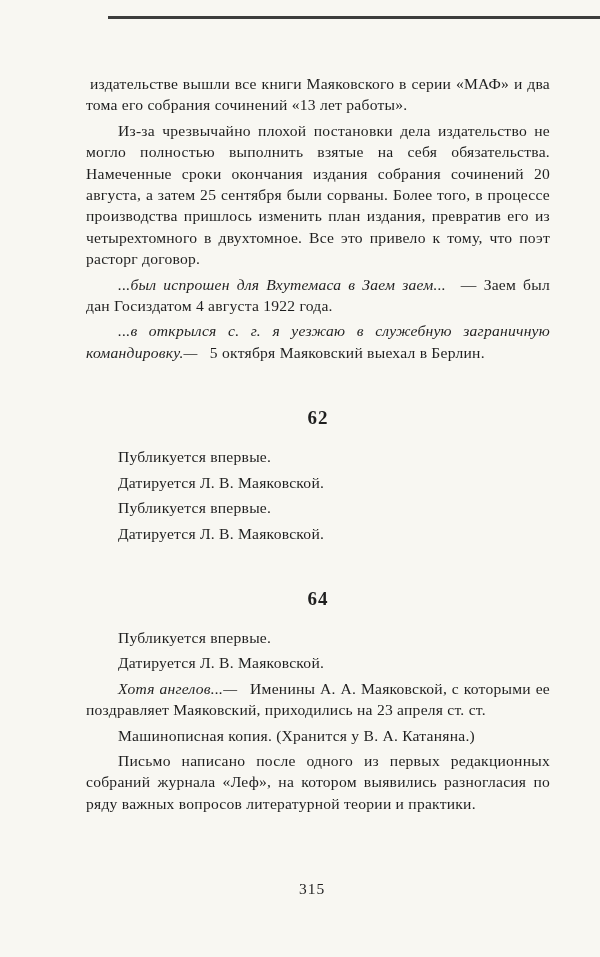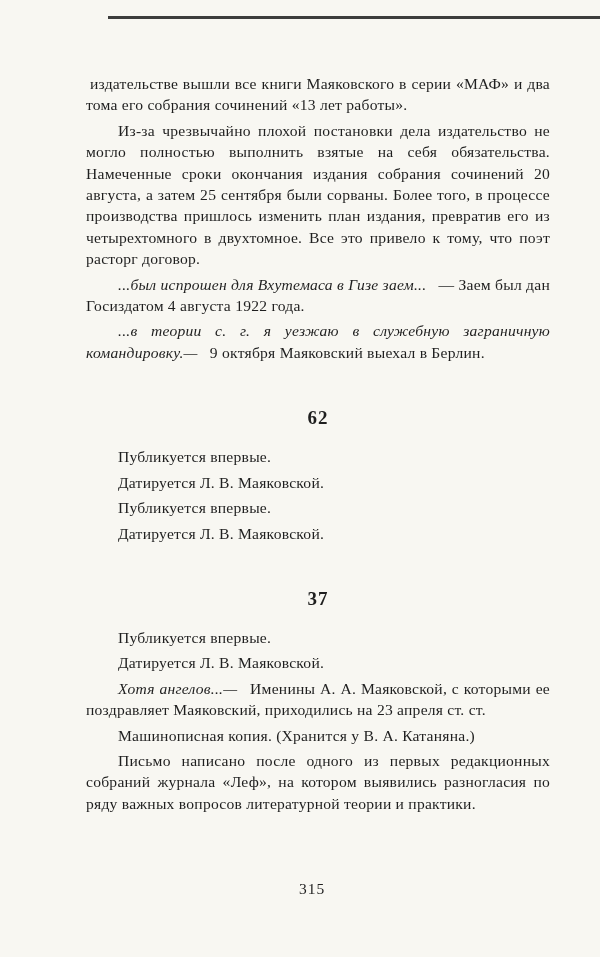--- a/index.html
+++ b/index.html
@@ -63,34 +63,34 @@
 </style>
 </head>
 <body>
 
 <div class="book-page">
   <div class="scan-edge"></div>
   <div class="text-block">
       <section>
         <p class="para"><span class="">издательстве вышли все книги Маяковского в серии «МАФ» и два тома его собрания сочинений «13 лет работы».</span></p>
         <p class="para indent"><span class="">Из-за чрезвычайно плохой постановки дела издательство не могло полностью выполнить взятые на себя обязательства. Намеченные сроки окончания издания собрания сочинений 20 августа, а затем 25 сентября были сорваны. Более того, в процессе производства пришлось изменить план издания, превратив его из четырехтомного в двухтомное. Все это привело к тому, что поэт расторг договор.</span></p>
-        <p class="para indent"><span class="italic">...был испрошен для Вхутемаса в Гизе заем...</span><span class=""> — Заем был дан Госиздатом 4 августа 1922 года.</span></p>
-        <p class="para indent"><span class="italic">...в теории с. г. я уезжаю в служебную заграничную командировку.—</span><span class=""> 9 октября Маяковский выехал в Берлин.</span></p>
+        <p class="para indent"><span class="italic">...был испрошен для Вхутемаса в Заем заем...</span><span class=""> — Заем был дан Госиздатом 4 августа 1922 года.</span></p>
+        <p class="para indent"><span class="italic">...в открылся с. г. я уезжаю в служебную заграничную командировку.—</span><span class=""> 5 октября Маяковский выехал в Берлин.</span></p>
       </section>
       <section>
         <div class="section-number">62</div>
         <p class="para indent"><span class="">Публикуется впервые.</span></p>
         <p class="para indent"><span class="">Датируется Л. В. Маяковской.</span></p>
       </section>
       <section>
         <p class="para indent"><span class="">Публикуется впервые.</span></p>
         <p class="para indent"><span class="">Датируется Л. В. Маяковской.</span></p>
       </section>
       <section>
-        <div class="section-number">37</div>
+        <div class="section-number">64</div>
         <p class="para indent"><span class="">Публикуется впервые.</span></p>
         <p class="para indent"><span class="">Датируется Л. В. Маяковской.</span></p>
         <p class="para indent"><span class="italic">Хотя ангелов...—</span><span class=""> Именины А. А. Маяковской, с которыми ее поздравляет Маяковский, приходились на 23 апреля ст. ст.</span></p>
       </section>
       <section>
         <p class="para indent"><span class="">Машинописная копия. (Хранится у В. А. Катаняна.)</span></p>
         <p class="para indent"><span class="">Письмо написано после одного из первых редакционных собраний журнала «Леф», на котором выявились разногласия по ряду важных вопросов литературной теории и практики.</span></p>
       </section>
     </div>
   <div class="page-number">315</div>

